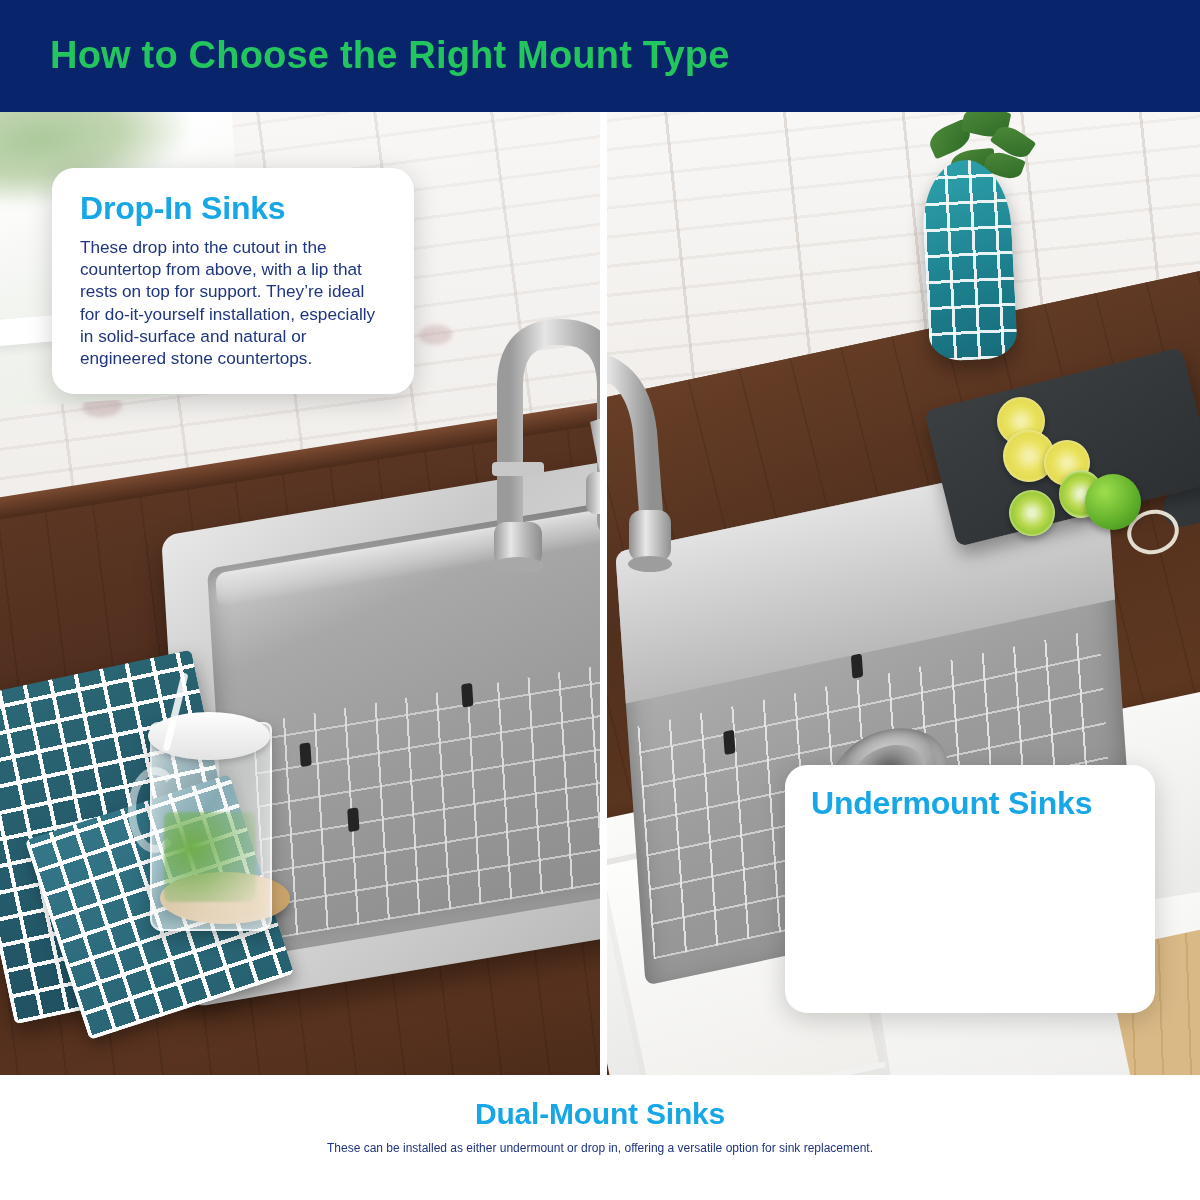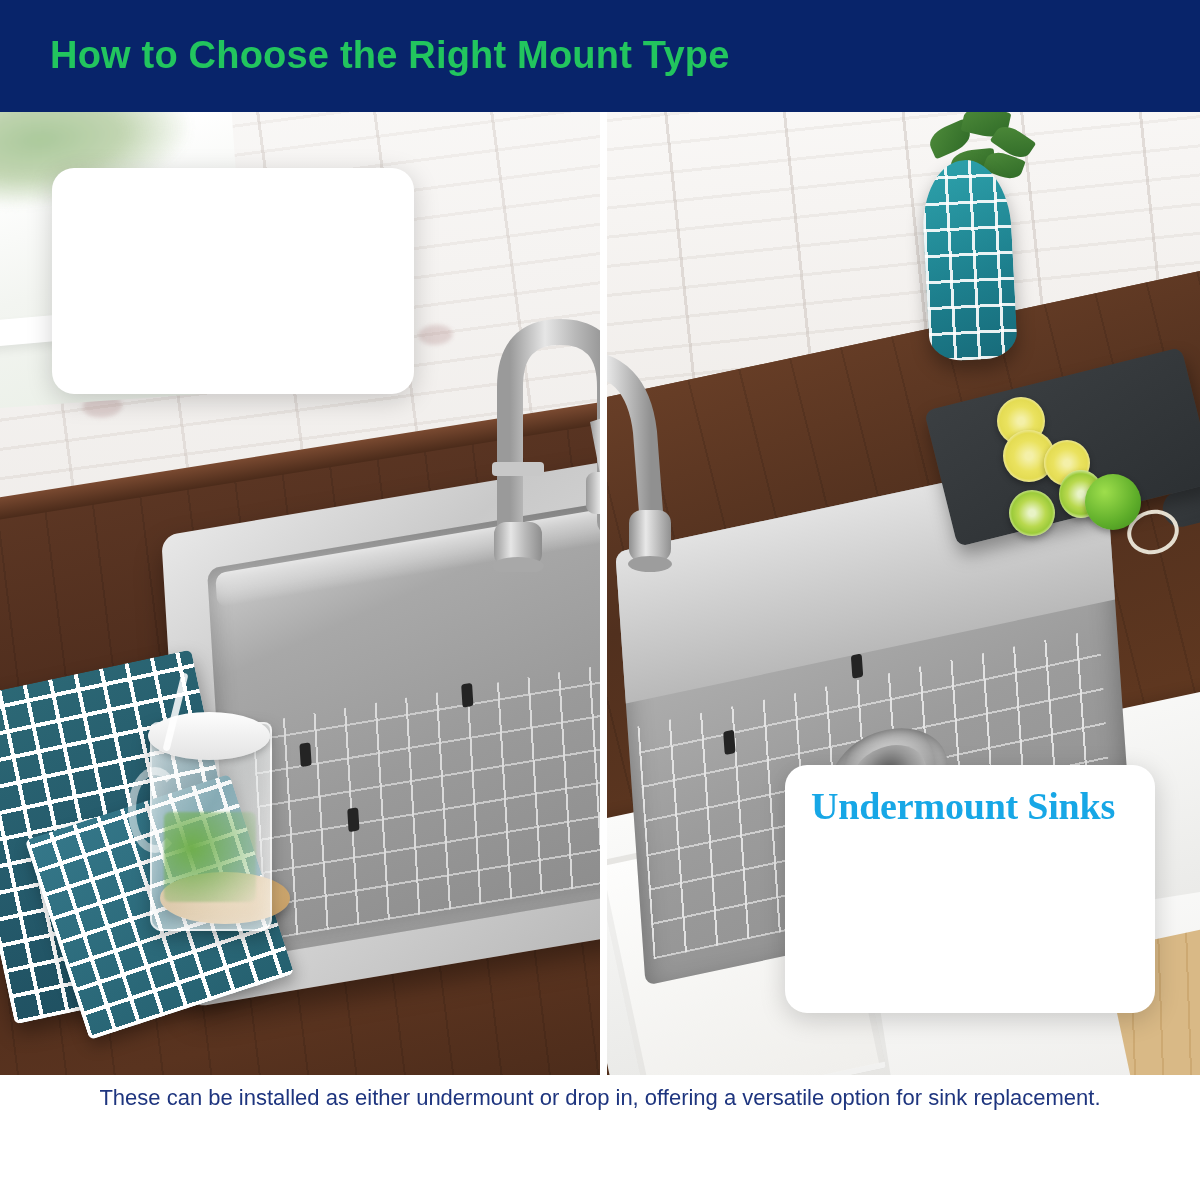--- a/index.html
+++ b/index.html
@@ -272,36 +272,36 @@
   .card{
     position:absolute;background:#ffffff;border-radius:22px;z-index:60;
     box-shadow:0 6px 26px rgba(0,0,0,.18);
   }
   .card-dropin{left:52px;top:168px;width:362px;height:226px;padding:24px 26px 0 28px;box-sizing:border-box;}
   .card-under{left:785px;top:765px;width:370px;height:248px;padding:22px 24px 0 26px;box-sizing:border-box;}
   .card-h{
     font-size:32px;font-weight:bold;color:#17A7E6;margin:0 0 10px 0;
     letter-spacing:-.2px;line-height:1.05;
   }
-  .card-under .card-h{font-size:38px;font-family:Liberation Serif, serif;}
+  .card-under .card-h{font-size:32px;}
   .card-p{
     font-size:17.2px;line-height:1.30;color:#1E357F;margin:0;font-weight:500;
   }
   .card-under .card-p{font-size:17px;line-height:1.29;}
 
   
   .footer{
     position:absolute;left:0;top:1075px;width:1200px;height:125px;background:#ffffff;
     text-align:center;
   }
   .footer-h{
     margin:0;padding-top:22px;font-size:30px;font-weight:bold;color:#17A7E6;letter-spacing:-.2px;
   }
   .footer-p{
-    margin:10px 0 0 0;font-size:22px;color:#1E357F;font-weight:500;
+    margin:10px 0 0 0;font-size:12px;color:#1E357F;font-weight:500;
   }
 </style>
 </head>
 <body>
 
 <div class="page">
 
   <div class="header">
     <div class="header-title">How to Choose the Right Mount Type</div>
   </div>
@@ -418,23 +418,26 @@
       <div class="citrus lemon" style="left:437px;top:328px;width:46px;height:46px;"></div>
       <div class="citrus lime" style="left:402px;top:378px;width:46px;height:46px;"></div>
       <div class="citrus lime" style="left:452px;top:358px;width:44px;height:48px;"></div>
       <div class="citrus lime-whole" style="left:478px;top:362px;width:56px;height:56px;"></div>
     </div>
 
     <div class="divider"></div>
   </div>
 
   <div class="card card-dropin">
+    <p class="card-h">Drop-In Sinks</p>
+    <p class="card-p">These drop into the cutout in the countertop from above, with a lip that rests on top for support. They’re ideal for do-it-yourself installation, especially in solid-surface and natural or engineered stone countertops.</p>
   </div>
 
   <div class="card card-under">
     <p class="card-h">Undermount Sinks</p>
   </div>
 
   <div class="footer">
+    <p class="footer-h">Dual-Mount Sinks</p>
     <p class="footer-p">These can be installed as either undermount or drop in, offering a versatile option for sink replacement.</p>
   </div>
 
 </div>
 
 </body></html>

